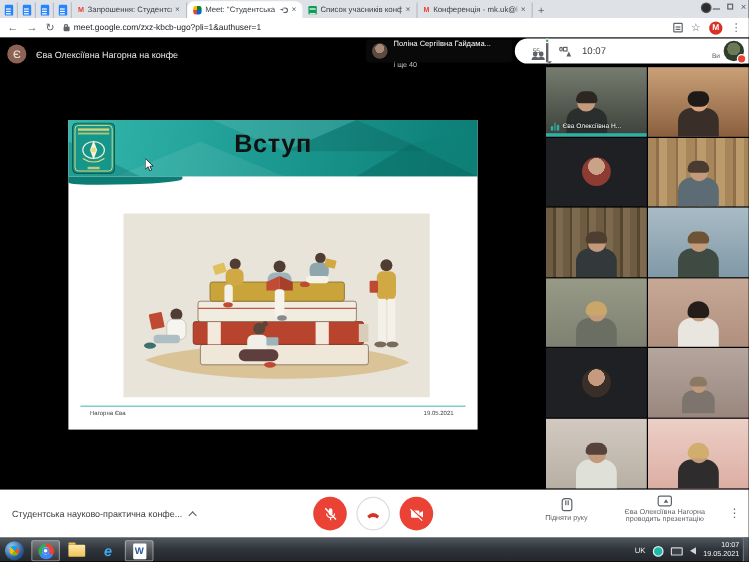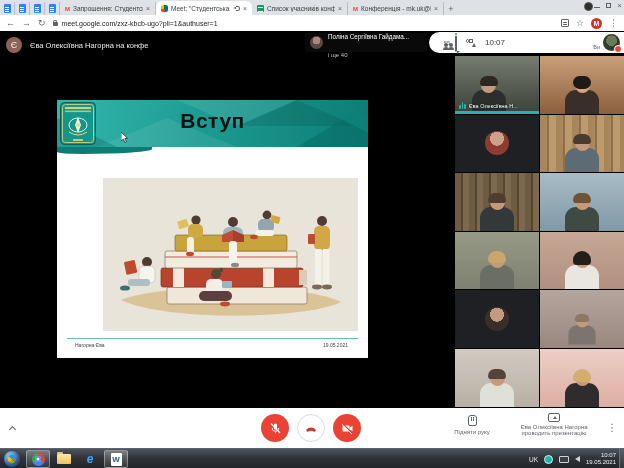--- a/index.html
+++ b/index.html
@@ -65,21 +65,21 @@
   .acts .tri { position:absolute; left:3px; top:0; width:0; height:0; border-left:2.5px solid transparent; border-right:2.5px solid transparent; border-bottom:4px solid #5f6368; }
   .acts .sq { position:absolute; left:0; bottom:0; width:3.5px; height:3.5px; border:1px solid #5f6368; }
   .acts .ci { position:absolute; right:0; bottom:0; width:3.5px; height:3.5px; border:1px solid #5f6368; border-radius:50%; }
   #tbtime { font-size:8px; color:#3c4043; margin-left:4px; }
   #youwrap { margin-left:auto; display:flex; align-items:flex-end; gap:3px; }
   #youlbl { font-size:5.5px; color:#5f6368; margin-bottom:1px; }
   #youav { width:17px; height:17px; border-radius:50%; background:radial-gradient(circle at 50% 40%, #6a7a58 0 40%, #2f3d2c 41% 100%); position:relative; }
   #youbadge { position:absolute; right:-2px; bottom:-2px; width:8px; height:8px; border-radius:50%; background:#ea4335; border:1px solid #fff; }
 
   
-  #slide { position:absolute; left:57px; top:100px; width:311px; height:258px; background:#fff; }
+  #slide { position:absolute; left:57px; top:100px; width:341px; height:258px; background:#fff; }
   #shead { position:absolute; left:0; top:0; width:100%; height:47px;
     background:linear-gradient(100deg,#35b7ae 0%,#1d9c93 45%,#0c7d75 100%); overflow:hidden; }
   #shead svg { position:absolute; left:0; top:0; }
   #swave { position:absolute; left:0; top:47px; width:95px; height:7px; background:#0c7d75; border-radius:0 0 80% 30%; }
   #slogo { position:absolute; left:3px; top:2px; width:36px; height:43px; }
   #stitle { position:absolute; left:0; top:9px; width:100%; text-align:center; font-size:21px; font-weight:bold; color:#111; letter-spacing:0.5px; }
   #scursor { position:absolute; left:64px; top:32px; }
   #illus { position:absolute; left:46px; top:78px; width:255px; height:153px; background:#e9e4da; }
   #sfootline { position:absolute; left:10px; right:10px; top:238px; border-top:1px solid #5cc4ba; }
   #sauthor { position:absolute; left:18px; top:242px; font-size:5px; color:#444; }
@@ -416,20 +416,21 @@
     <div class="tile v12">
         <div class="p">
           <div class="hd"></div>
           <div class="bd"></div>
         </div>
       </div>
   </div>
 
   <div id="bbar">
     <div id="mname">
+      <span>Студентська науково-практична конфе...</span>
       <span class="caret"></span>
     </div>
     <div id="callbtns">
       <div class="cbtn red">
         <svg width="13" height="13" viewBox="0 0 13 13">
           <rect x="5" y="1.5" width="3" height="6" rx="1.5" fill="#fff"></rect>
           <path d="M3.2 6 a3.3 3.3 0 0 0 6.6 0" fill="none" stroke="#fff" stroke-width="1"></path>
           <line x1="6.5" y1="9.5" x2="6.5" y2="11.5" stroke="#fff" stroke-width="1"></line>
           <line x1="2" y1="1.5" x2="11" y2="11" stroke="#fff" stroke-width="1.2"></line>
         </svg>

